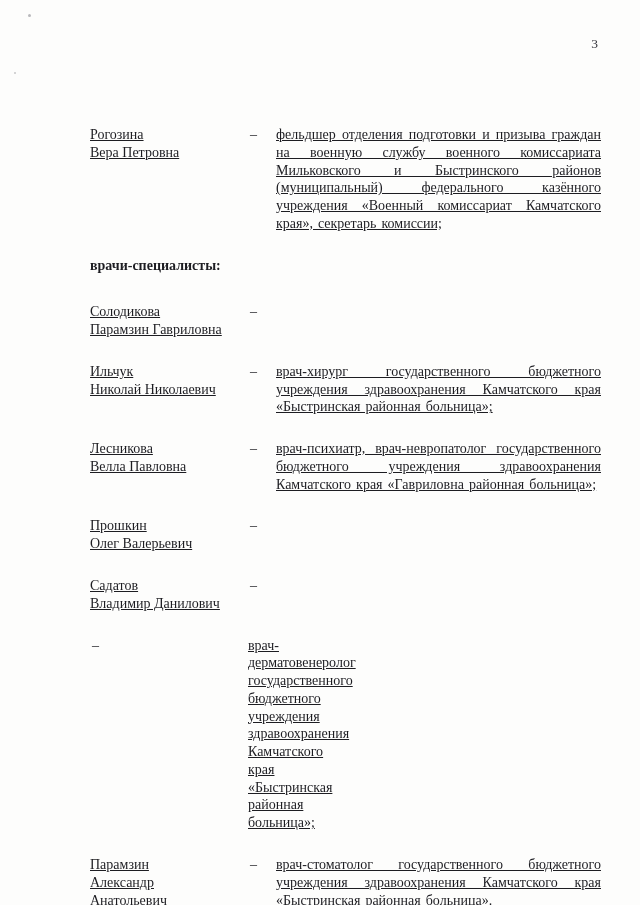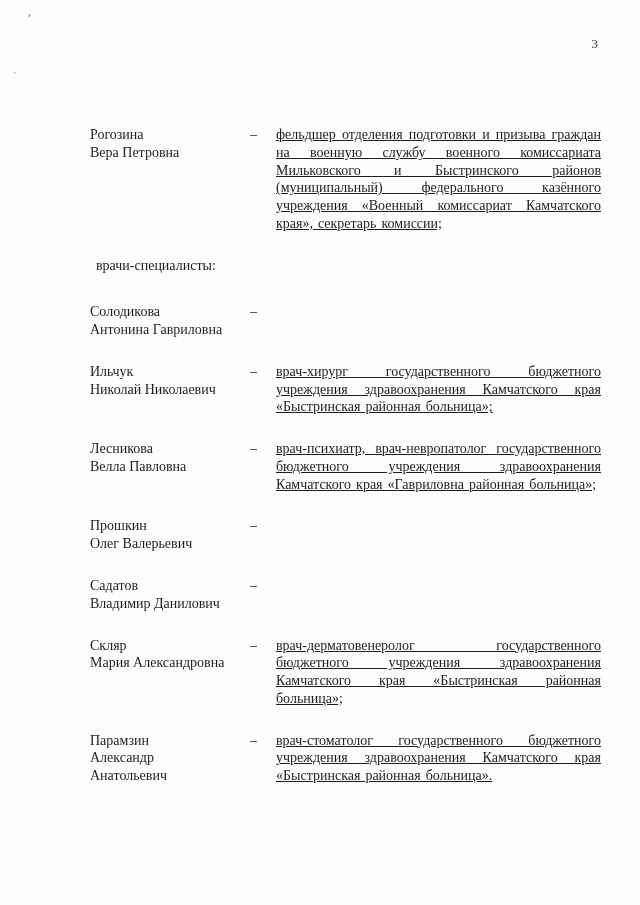--- a/index.html
+++ b/index.html
@@ -52,34 +52,36 @@
   .entry {
     display: grid;
     grid-template-columns: 158px 28px 1fr;
     margin-bottom: 24px;
     font-size: 14px;
     line-height: 1.27;
   }
   .entry .name {
     white-space: pre-line;
     padding-right: 6px;
+    text-decoration: underline;
   }
   .entry .dash {
     text-align: left;
     padding-left: 2px;
   }
   .entry .desc {
     text-align: justify;
     word-spacing: 1.5px;
     text-decoration: underline;
   }
   .section-heading {
     font-size: 14px;
     line-height: 1.27;
-    margin: 0 0 29px 6px;
+    margin: 0 0 29px 0;
+    font-weight: bold;
   }
 </style>
 </head>
 <body>
 
 <div class="page">
   <div class="scan-dot-1"></div>
   <div class="scan-dot-2"></div>
   <div class="page-number">3</div>
 
@@ -89,21 +91,21 @@
       <div class="name">Рогозина
 Вера Петровна</div>
       <div class="dash">–</div>
       <div class="desc">фельдшер отделения подготовки и призыва граждан на военную службу военного комиссариата Мильковского и Быстринского районов (муниципальный) федерального казённого учреждения «Военный комиссариат Камчатского края», секретарь комиссии;</div>
     </div>
 
     <div class="section-heading">врачи-специалисты:</div>
 
     <div class="entry">
       <div class="name">Солодикова
-Антонина Гавриловна</div>
+Парамзин Гавриловна</div>
       <div class="dash">–</div>
     </div>
 
     <div class="entry">
       <div class="name">Ильчук
 Николай Николаевич</div>
       <div class="dash">–</div>
       <div class="desc">врач-хирург государственного бюджетного учреждения здравоохранения Камчатского края «Быстринская районная больница»;</div>
     </div>
 
@@ -120,22 +122,20 @@
       <div class="dash">–</div>
     </div>
 
     <div class="entry">
       <div class="name">Садатов
 Владимир Данилович</div>
       <div class="dash">–</div>
     </div>
 
     <div class="entry">
-      <div class="name">Скляр
-Мария Александровна</div>
       <div class="dash">–</div>
       <div class="desc">врач-дерматовенеролог государственного бюджетного учреждения здравоохранения Камчатского края «Быстринская районная больница»;</div>
     </div>
 
     <div class="entry">
       <div class="name">Парамзин
 Александр
 Анатольевич</div>
       <div class="dash">–</div>
       <div class="desc">врач-стоматолог государственного бюджетного учреждения здравоохранения Камчатского края «Быстринская районная больница».</div>

